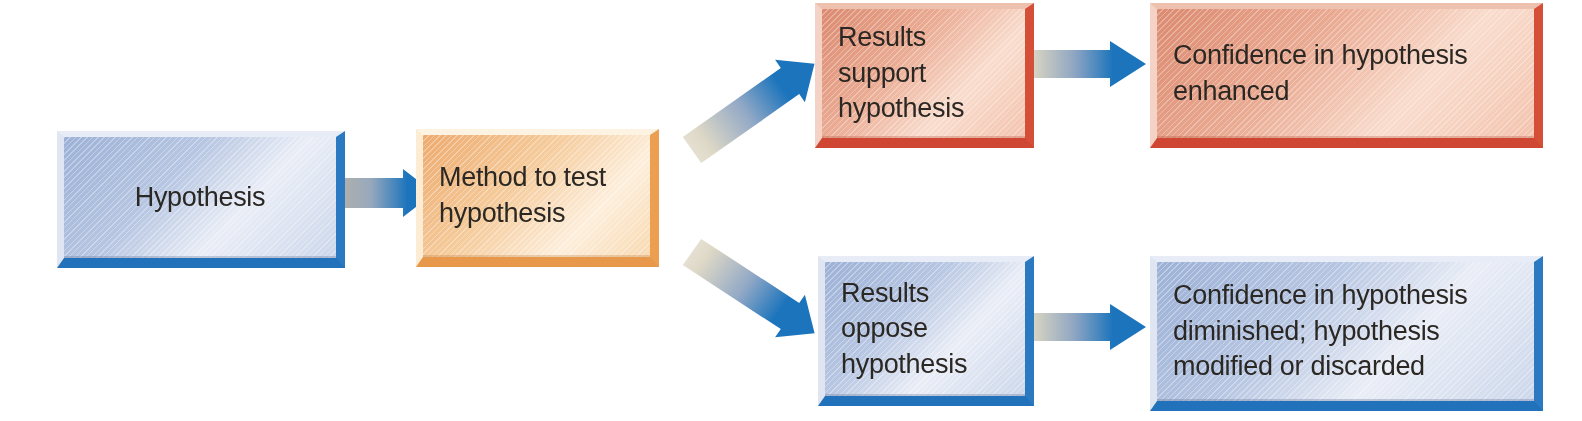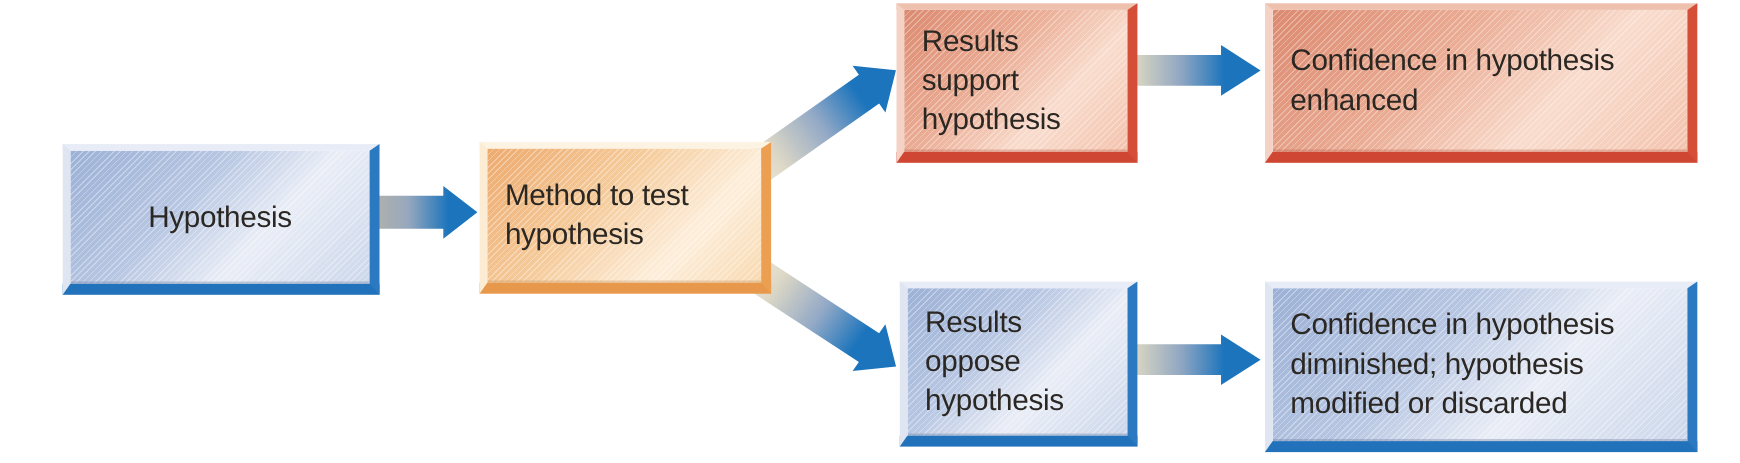--- a/index.html
+++ b/index.html
@@ -52,21 +52,21 @@
   }
   .box.red {
     border-color: #eec0ae #d54e37 #cf4732 #f4d3c6;
     background-image:
       repeating-linear-gradient(135deg, rgba(255,255,255,0.30) 0px, rgba(255,255,255,0.30) 1px, rgba(255,255,255,0) 1px, rgba(255,255,255,0) 4px),
       linear-gradient(133deg, #db8a70 0%, #eaab93 38%, #f9dccd 68%, #f3c3ae 100%);
     box-shadow: inset 0 -2px 0 rgba(180,80,60,0.30);
   }
 
   #box-hypothesis            { left: 57px;   top: 131px; width: 288px; height: 137px; }
-  #box-method                { left: 436px;  top: 129px; width: 265px; height: 138px; }
+  #box-method                { left: 416px;  top: 129px; width: 243px; height: 138px; }
   #box-results-support       { left: 815px;  top: 3px;   width: 219px; height: 145px; }
   #box-confidence-enhanced   { left: 1150px; top: 3px;   width: 393px; height: 145px; }
   #box-results-oppose        { left: 818px;  top: 256px; width: 216px; height: 150px; }
   #box-confidence-diminished { left: 1150px; top: 256px; width: 393px; height: 155px; }
 </style>
 </head>
 <body>
 
 <div class="canvas">
 

